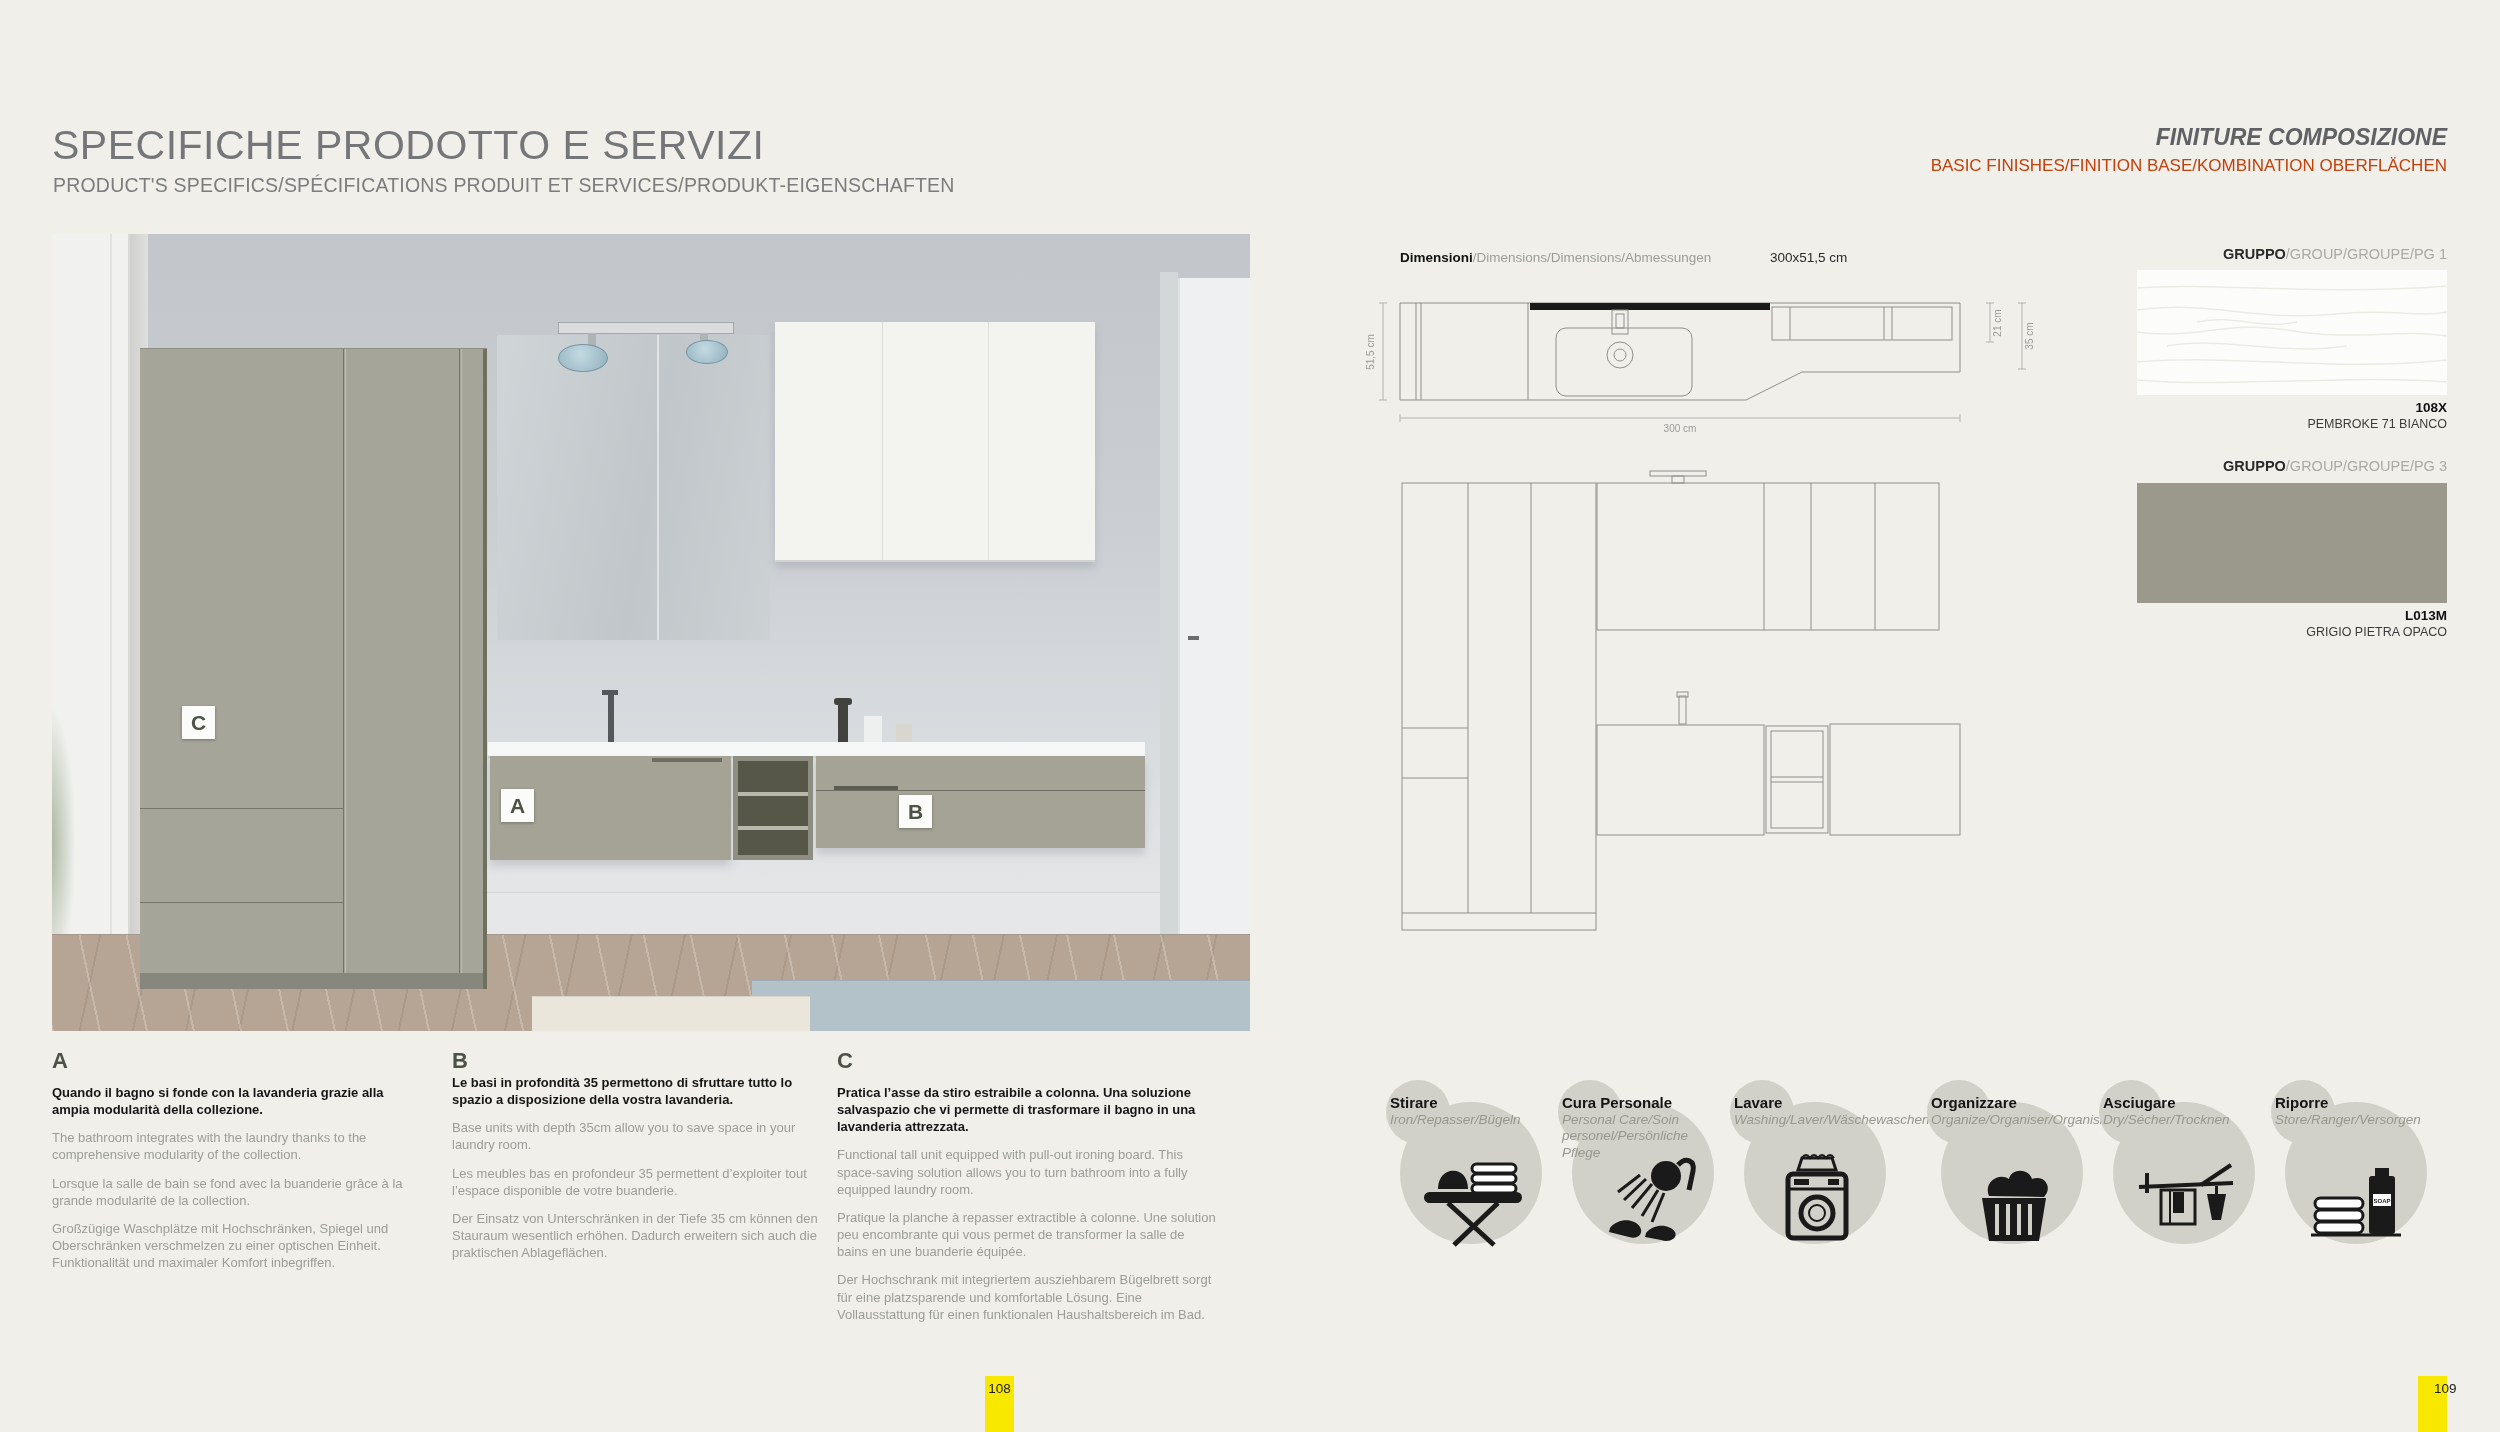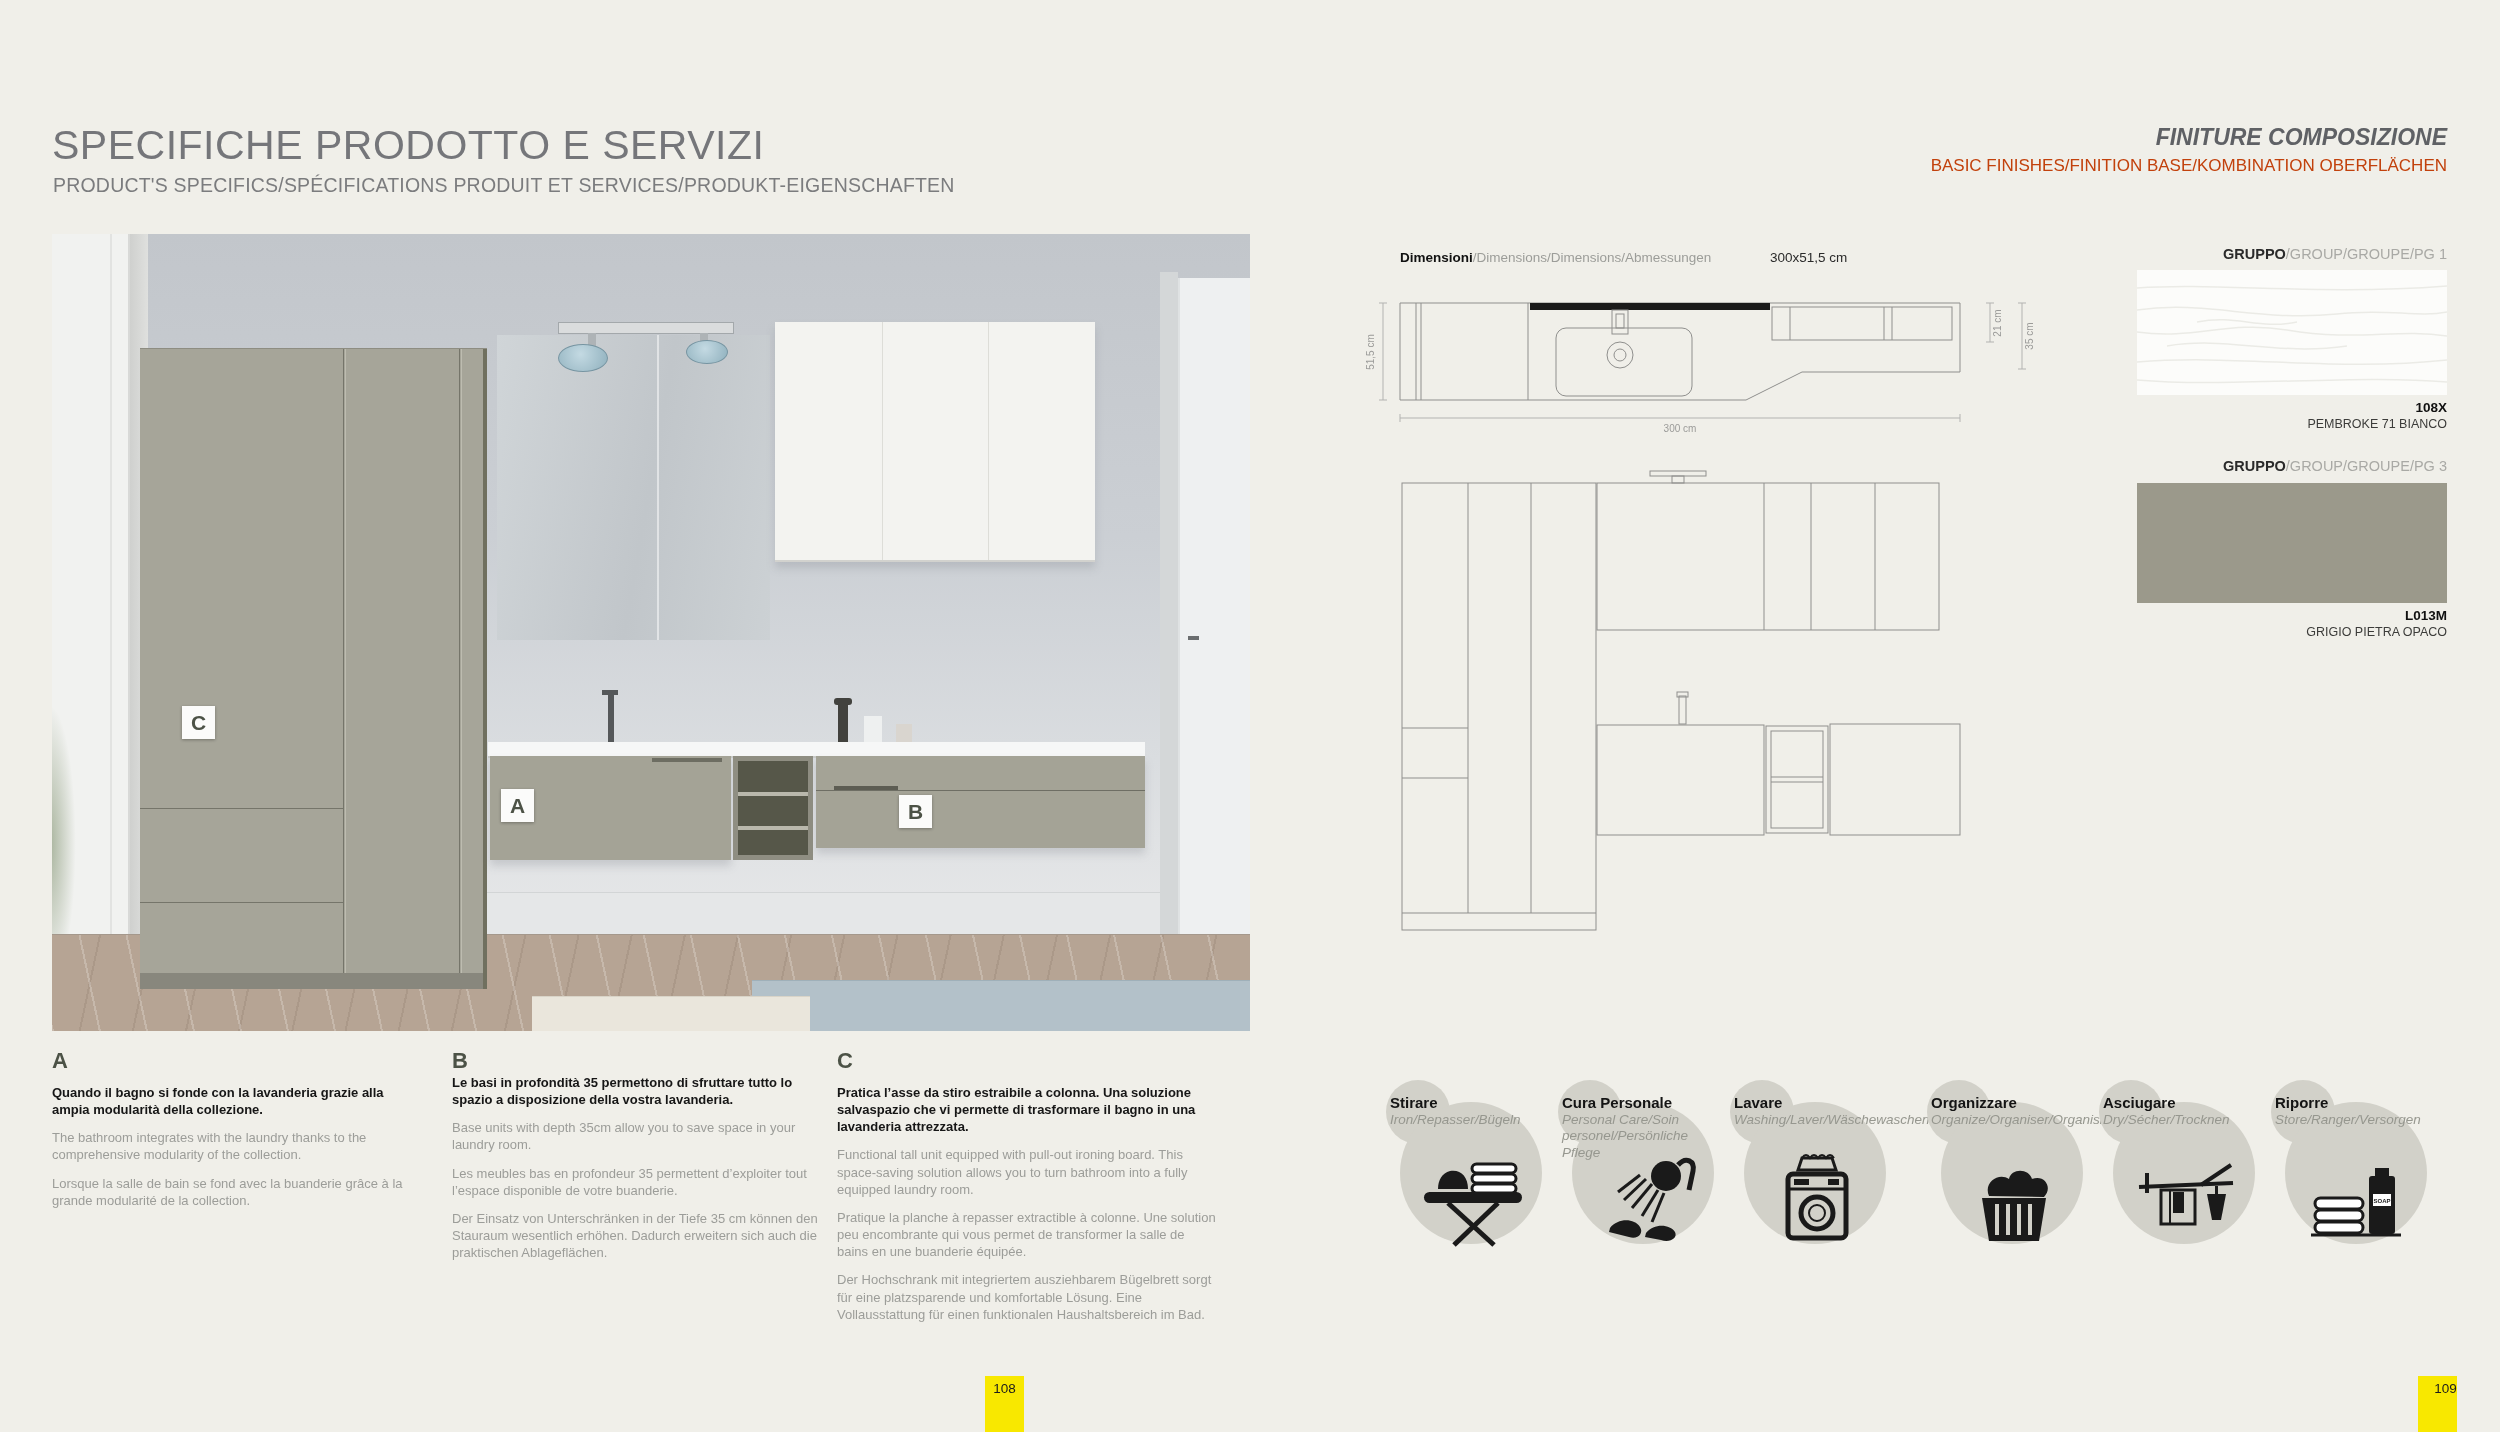--- a/index.html
+++ b/index.html
@@ -27,21 +27,21 @@
   .grp{font-size:14.5px;color:#a9a9a5;text-align:right;}
   .grp b{color:#2a2a2a;font-weight:bold;}
   .fin-code{font-size:13.5px;font-weight:bold;color:#111;text-align:right;}
   .fin-name{font-size:12.5px;color:#3c3c3a;text-align:right;}
   
   .fn-big{width:142px;height:142px;border-radius:50%;background:#d2d1c9;}
   .fn-small{width:64px;height:64px;border-radius:50%;background:#d2d1c9;}
   .fn-title{font-size:15px;font-weight:bold;color:#141414;line-height:1.2;}
   .fn-sub{font-size:13.5px;font-style:italic;color:#96978f;line-height:1.22;width:136px;}
   
-  .tab{top:1376px;width:39px;height:56px;background:#f8e800;text-align:center;
+  .tab{top:1376px;width:29px;height:56px;background:#f8e800;text-align:center;
        font-size:13.5px;color:#1c1c1c;padding-top:5px;box-sizing:border-box;}
   
   .vline{position:absolute;width:1px;background:#75756a;}
   .hline{position:absolute;height:1px;background:#75756a;}
 </style>
 </head>
 <body>
 
 <div id="spread">
 
@@ -122,20 +122,21 @@
     <div class="abs" style="left:1126px;top:44px;width:72px;height:656px;background:#eef0f1;border-left:2px solid #dfe2e3;">
       <div class="abs" style="left:8px;top:358px;width:11px;height:4px;background:#6a6d6f;"></div>
     </div>
   </div>
 
   <div class="abs" style="left:52px;top:1048px;width:368px;">
     <div class="sec-letter">A</div>
     <div class="lead" style="margin-top:10px;">Quando il bagno si fonde con la lavanderia grazie alla ampia modularità della collezione.</div>
     <div class="para">The bathroom integrates with the laundry thanks to the comprehensive modularity of the collection.</div>
     <div class="para">Lorsque la salle de bain se fond avec la buanderie grâce à la grande modularité de la collection.</div>
+    <div class="para">Großzügige Waschplätze mit Hochschränken, Spiegel und Oberschränken verschmelzen zu einer optischen Einheit. Funktionalität und maximaler Komfort inbegriffen.</div>
   </div>
   <div class="abs" style="left:452px;top:1048px;width:368px;">
     <div class="sec-letter">B</div>
     <div class="lead" style="margin-top:0;">Le basi in profondità 35 permettono di sfruttare tutto lo spazio a disposizione della vostra lavanderia.</div>
     <div class="para">Base units with depth 35cm allow you to save space in your laundry room.</div>
     <div class="para">Les meubles bas en profondeur 35 permettent d’exploiter tout l’espace disponible de votre buanderie.</div>
     <div class="para">Der Einsatz von Unterschränken in der Tiefe 35 cm können den Stauraum wesentlich erhöhen. Dadurch erweitern sich auch die praktischen Ablageflächen.</div>
   </div>
   <div class="abs" style="left:837px;top:1048px;width:382px;">
     <div class="sec-letter">C</div>

